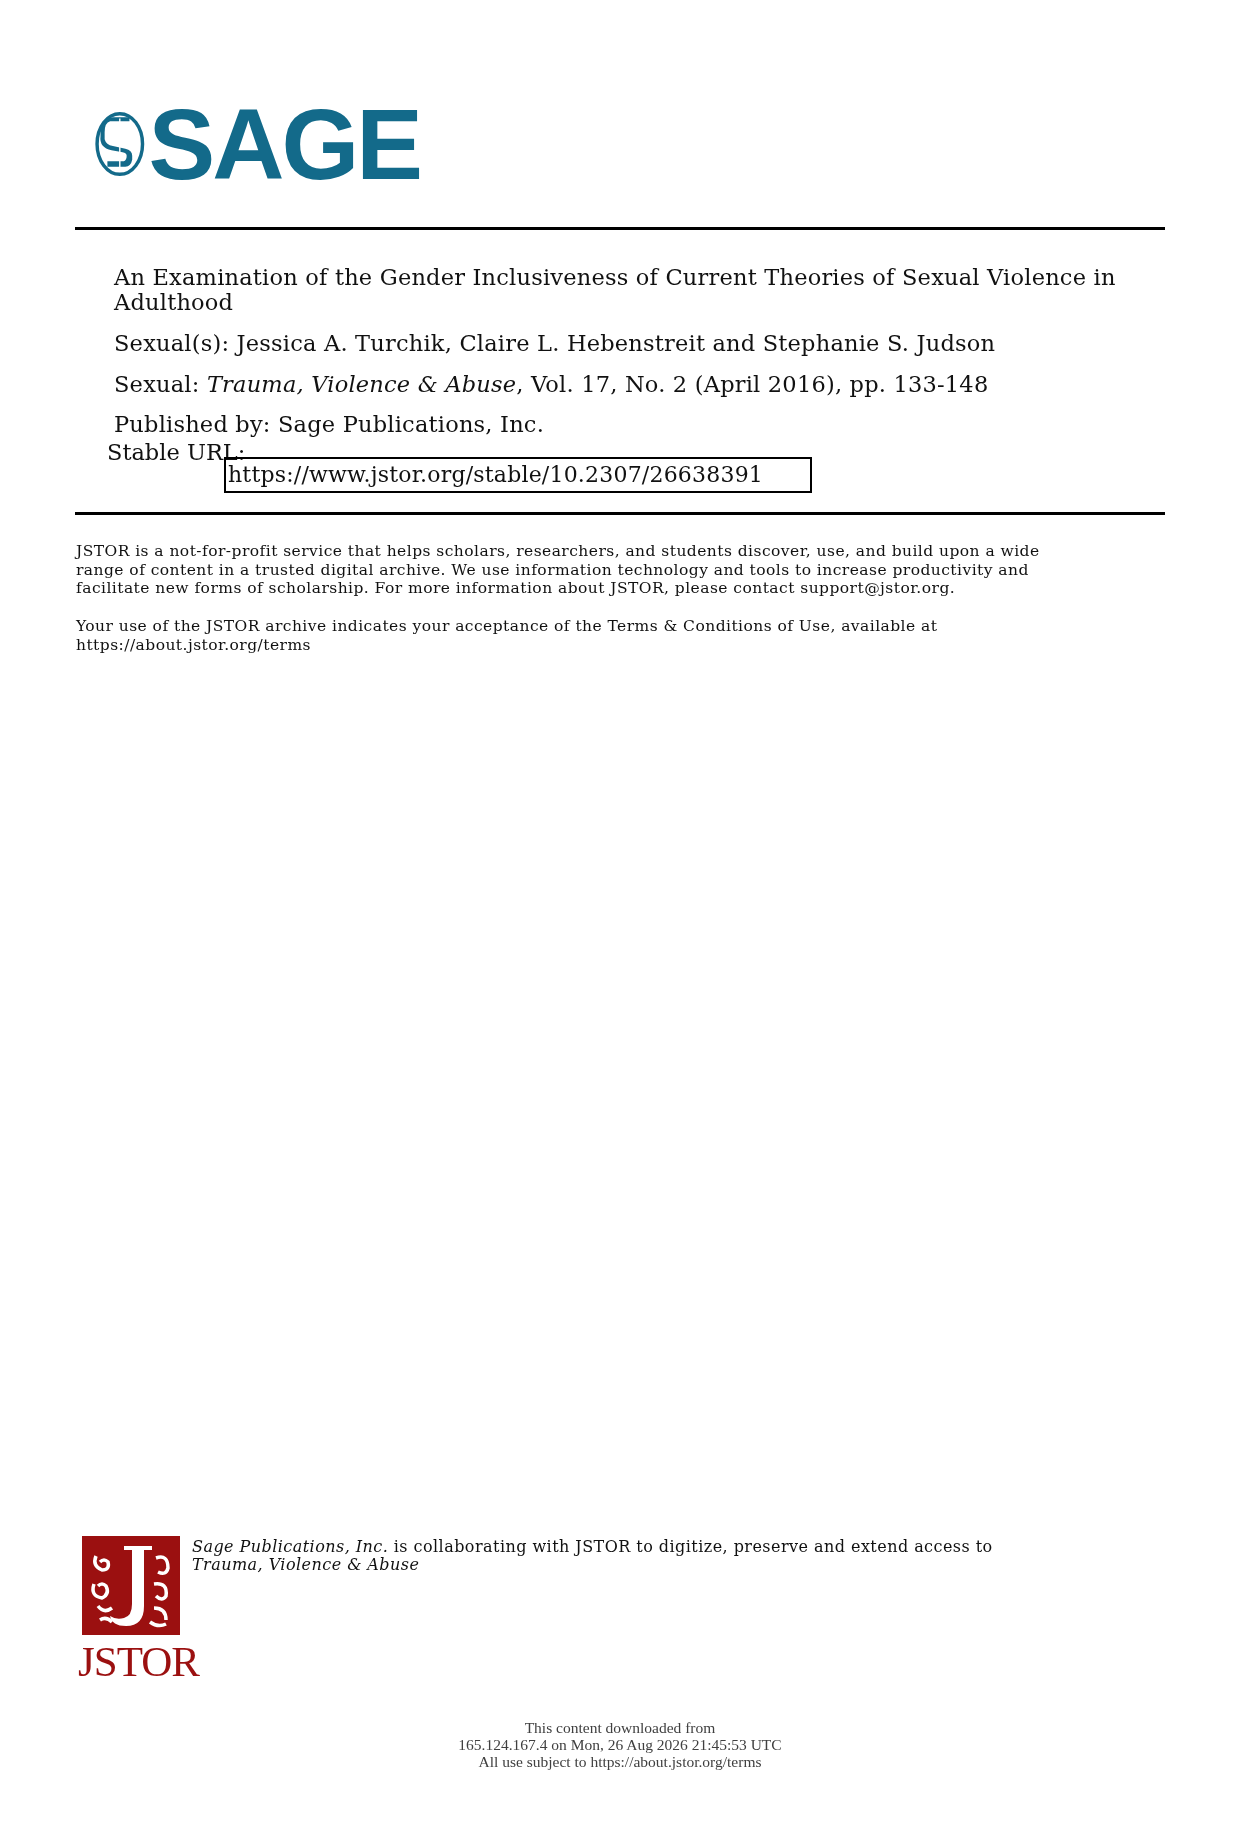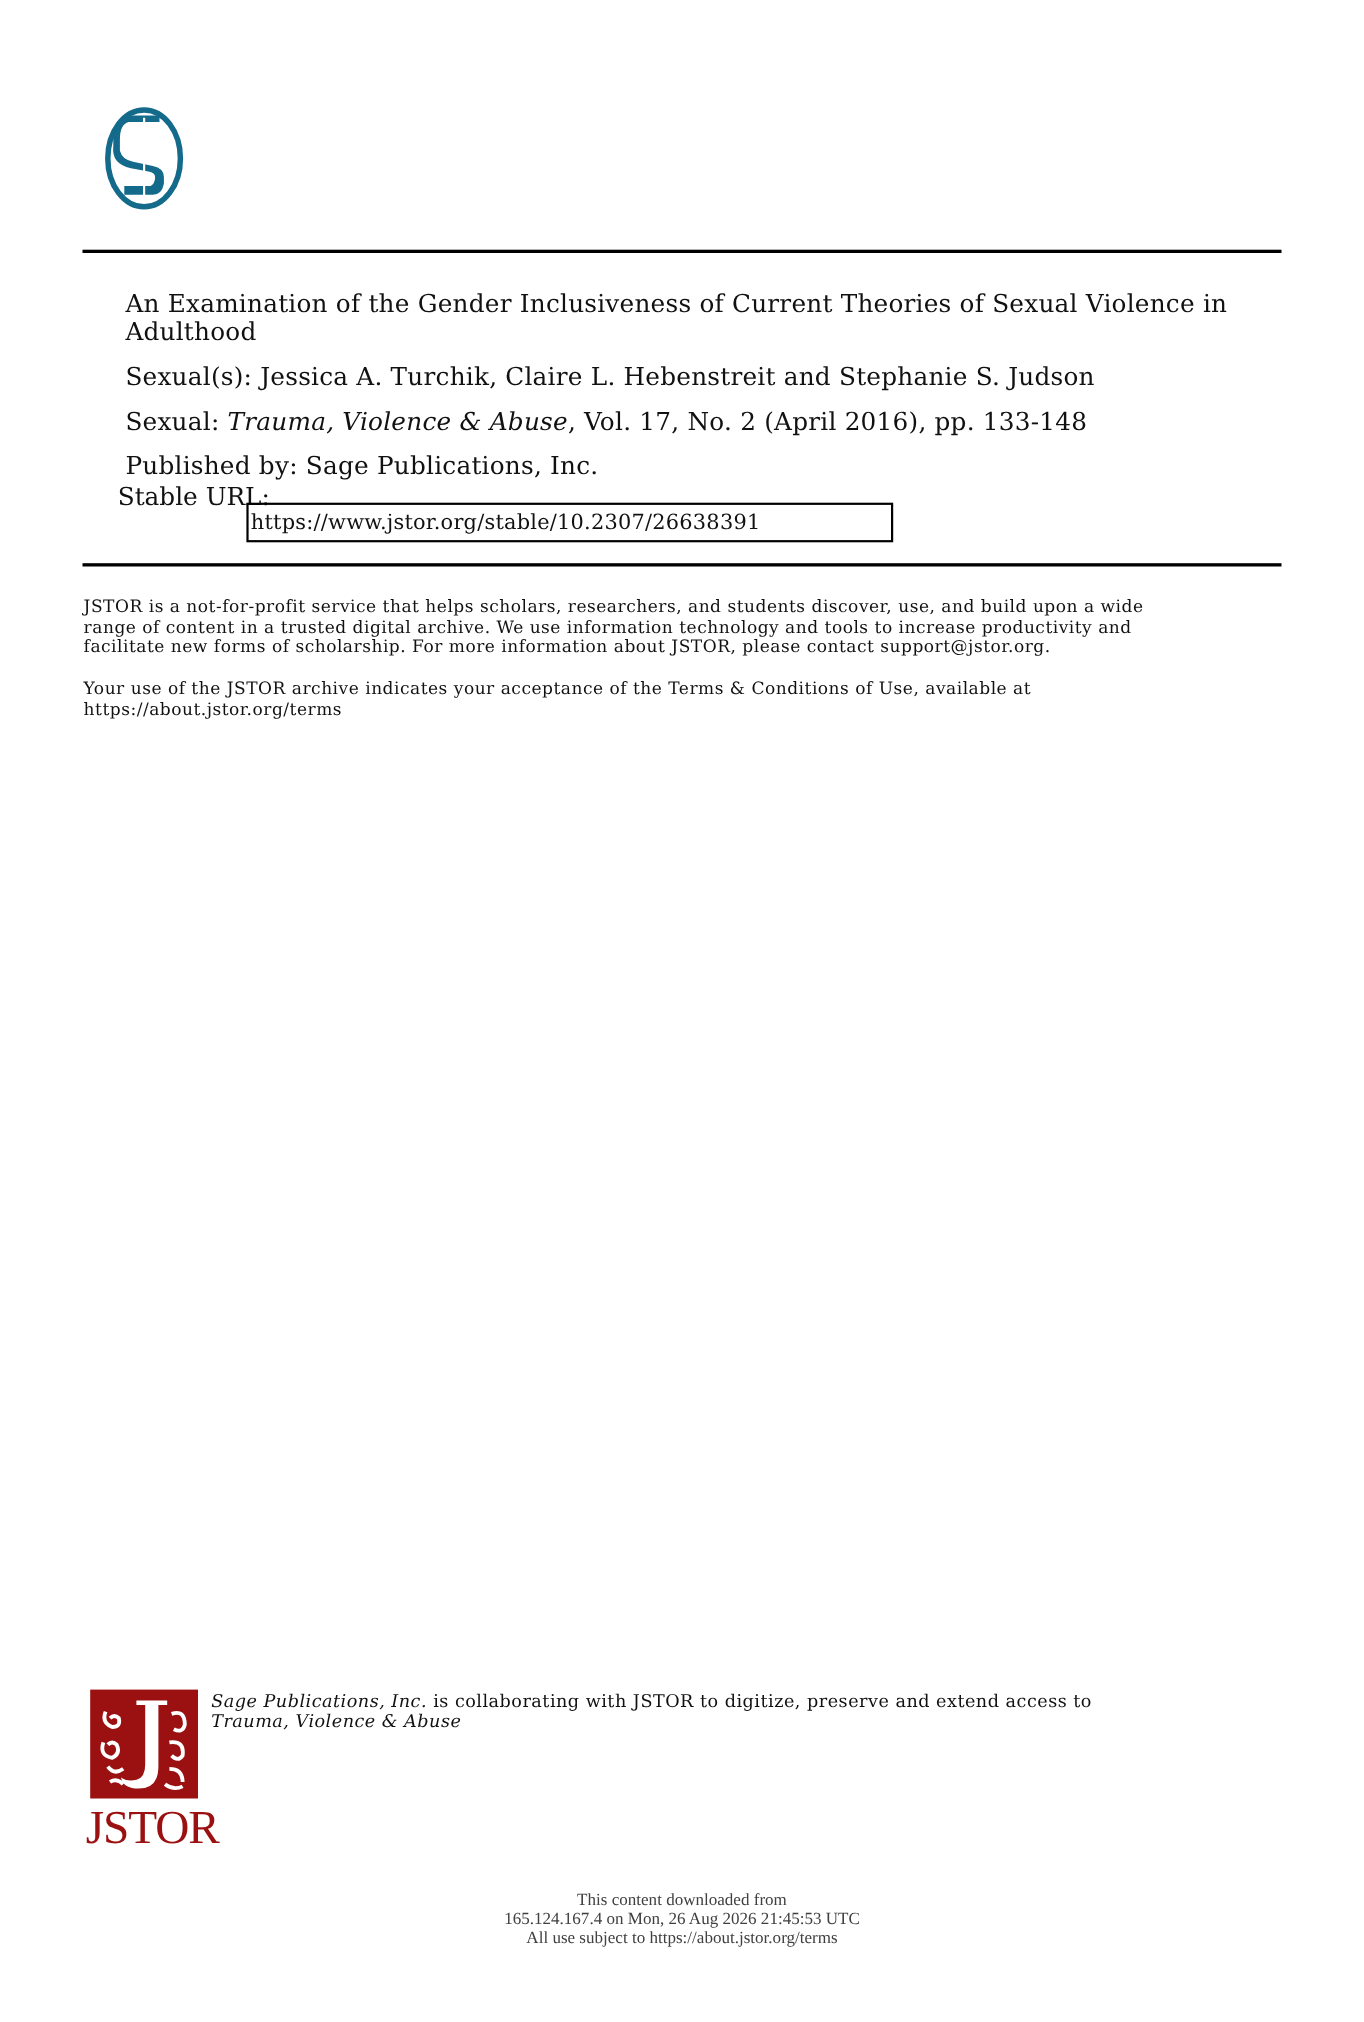--- a/index.html
+++ b/index.html
@@ -16,21 +16,21 @@
   .rule { left: 75px; width: 1090px; height: 3px; background: #000; }
   .rule1 { top: 227px; }
   .rule2 { top: 512px; }
 
   .meta { left: 76px; font-size: 22.5px; line-height: 25px; white-space: nowrap; letter-spacing: 0.2px; margin-left: 38px; }
   .title { top: 265px; width: 1090px; white-space: normal; }
   .author { top: 331px; }
   .source { top: 372px; }
   .published { top: 412px; }
   .url-box { position: absolute; left: 224px; top: 457px; width: 582px; height: 32px; border: 2px solid #000;
-             font-size: 19px; line-height: 32px; padding-left: 2px; white-space: nowrap; letter-spacing: 0.2px; }
+             font-size: 22px; line-height: 32px; padding-left: 2px; white-space: nowrap; letter-spacing: 0.2px; }
   .stable-label { position: absolute; left: 76px; top: 440px; font-size: 22.5px; line-height: 25px; margin-left: 31px; }
 
   .disclaimer { left: 76px; width: 1095px; font-size: 15.5px; line-height: 18.5px; letter-spacing: 0.45px; white-space: pre-line; }
   .disc1 { top: 542px; }
   .disc2 { top: 617px; }
 
   
   .jstor-square { left: 82px; top: 1536px; width: 98px; height: 99px; background: var(--jstor); display: flex; align-items: center; justify-content: center; }
   .jstor-word { left: 78px; top: 1646px; font-family: "Liberation Serif", serif; font-size: 43px; line-height: 32px; color: var(--jstor); letter-spacing: -1px; }
   .collab { left: 192px; top: 1538px; font-size: 16px; line-height: 17.5px; letter-spacing: 0.45px; }
@@ -43,20 +43,21 @@
 <body>
 
 <div id="root" style="--sage:#136a8a; --jstor:#9b1010;">
 
   <div class="abs sage-logo">
     <svg class="sage-emblem" viewBox="0 0 72 94">
       <ellipse cx="36" cy="47" rx="33" ry="44" fill="none" stroke="#136a8a" stroke-width="5"></ellipse>
       <path d="M50 14 L22 14 Q14 16 14 30 L14 40 Q16 48 26 50 L44 54 Q54 56 54 64 L54 70 Q52 80 44 80 L18 80 L18 72 L42 72 Q46 70 46 64 Q46 60 40 59 L24 56 Q6 52 8 36 L8 28 Q10 10 26 8 L50 8 Z" fill="#136a8a"></path>
       <line x1="36" y1="10" x2="36" y2="84" stroke="#fff" stroke-width="2"></line>
     </svg>
+    <span class="sage-word">SAGE</span>
   </div>
 
   <div class="abs rule rule1"></div>
 
   <div class="abs meta title">An Examination of the Gender Inclusiveness of Current Theories of Sexual Violence in Adulthood</div>
 
   <div class="abs meta author">
     <span>Sexual(s):</span>
     <span>Jessica A. Turchik, Claire L. Hebenstreit and Stephanie S. Judson</span>
   </div>

